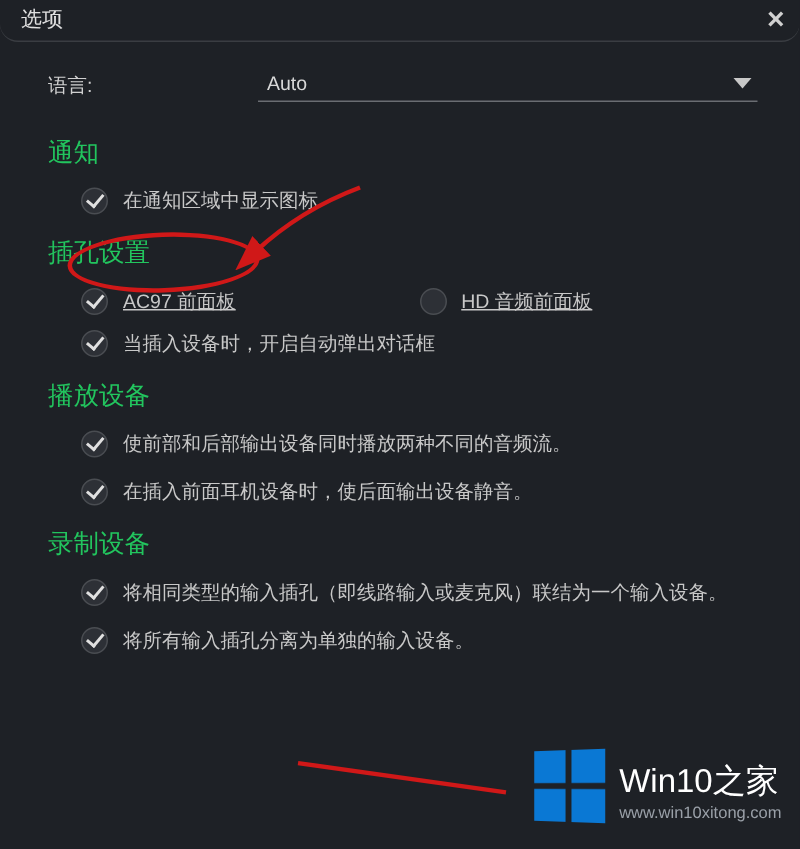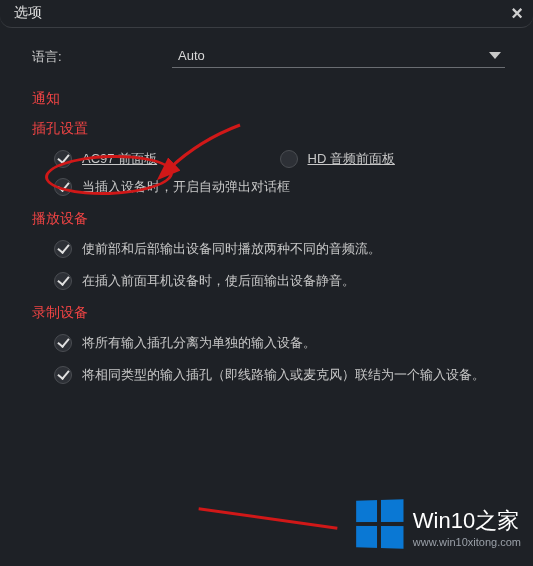--- a/index.html
+++ b/index.html
@@ -48,22 +48,22 @@
     gap: 47px;
   }
   .select .sel-text { color: #d8d8d8; }
   .select .caret {
     width: 0; height: 0;
     border-left: 6px solid transparent;
     border-right: 6px solid transparent;
     border-top: 7px solid #c8c8c8;
   }
   .section-title {
-    color: #ef4444;
-    font-size: 14px;
+    color: #22c55e;
+    font-size: 17px;
     margin: 4px 0 12px 0;
   }
   .opt {
     display: flex;
     align-items: center;
     margin: 0 0 14px 22px;
   }
   .chk {
     width: 18px; height: 18px;
     border-radius: 50%;
@@ -148,20 +148,24 @@
   <div class="lang-row">
     <span class="lang-label">语言:</span>
     <div class="select">
       <span class="sel-text">Auto</span>
       <span class="caret"></span>
     </div>
   </div>
 
   <div class="sect">
     <div class="section-title">通知</div>
+    <div class="opt">
+      <span class="chk checked"></span>
+      <span class="opt-label">在通知区域中显示图标</span>
+    </div>
   </div>
 
   <div class="sect">
     <div class="section-title">插孔设置</div>
     <div class="jack-cols">
       <div class="jack-col">
         <span class="chk checked"></span>
         <span class="opt-label">AC97 前面板</span>
       </div>
       <div class="jack-col">
@@ -184,25 +188,25 @@
     <div class="opt">
       <span class="chk checked"></span>
       <span class="opt-label">在插入前面耳机设备时，使后面输出设备静音。</span>
     </div>
   </div>
 
   <div class="sect">
     <div class="section-title">录制设备</div>
     <div class="opt">
       <span class="chk checked"></span>
+      <span class="opt-label">将相同类型的输入插孔（即线路输入或麦克风）联结为一个输入设备。</span>
+    </div>
+    <div class="opt">
+      <span class="chk checked"></span>
       <span class="opt-label">将所有输入插孔分离为单独的输入设备。</span>
-    </div>
-    <div class="opt">
-      <span class="chk checked"></span>
-      <span class="opt-label">将相同类型的输入插孔（即线路输入或麦克风）联结为一个输入设备。</span>
     </div>
   </div>
 
 </div>
 
 <div class="ellipse"></div>
 
 <svg class="arrow-svg" width="100" height="60">
   <defs>
     <marker id="ah" markerWidth="10" markerHeight="10" refX="2" refY="3" orient="auto">

